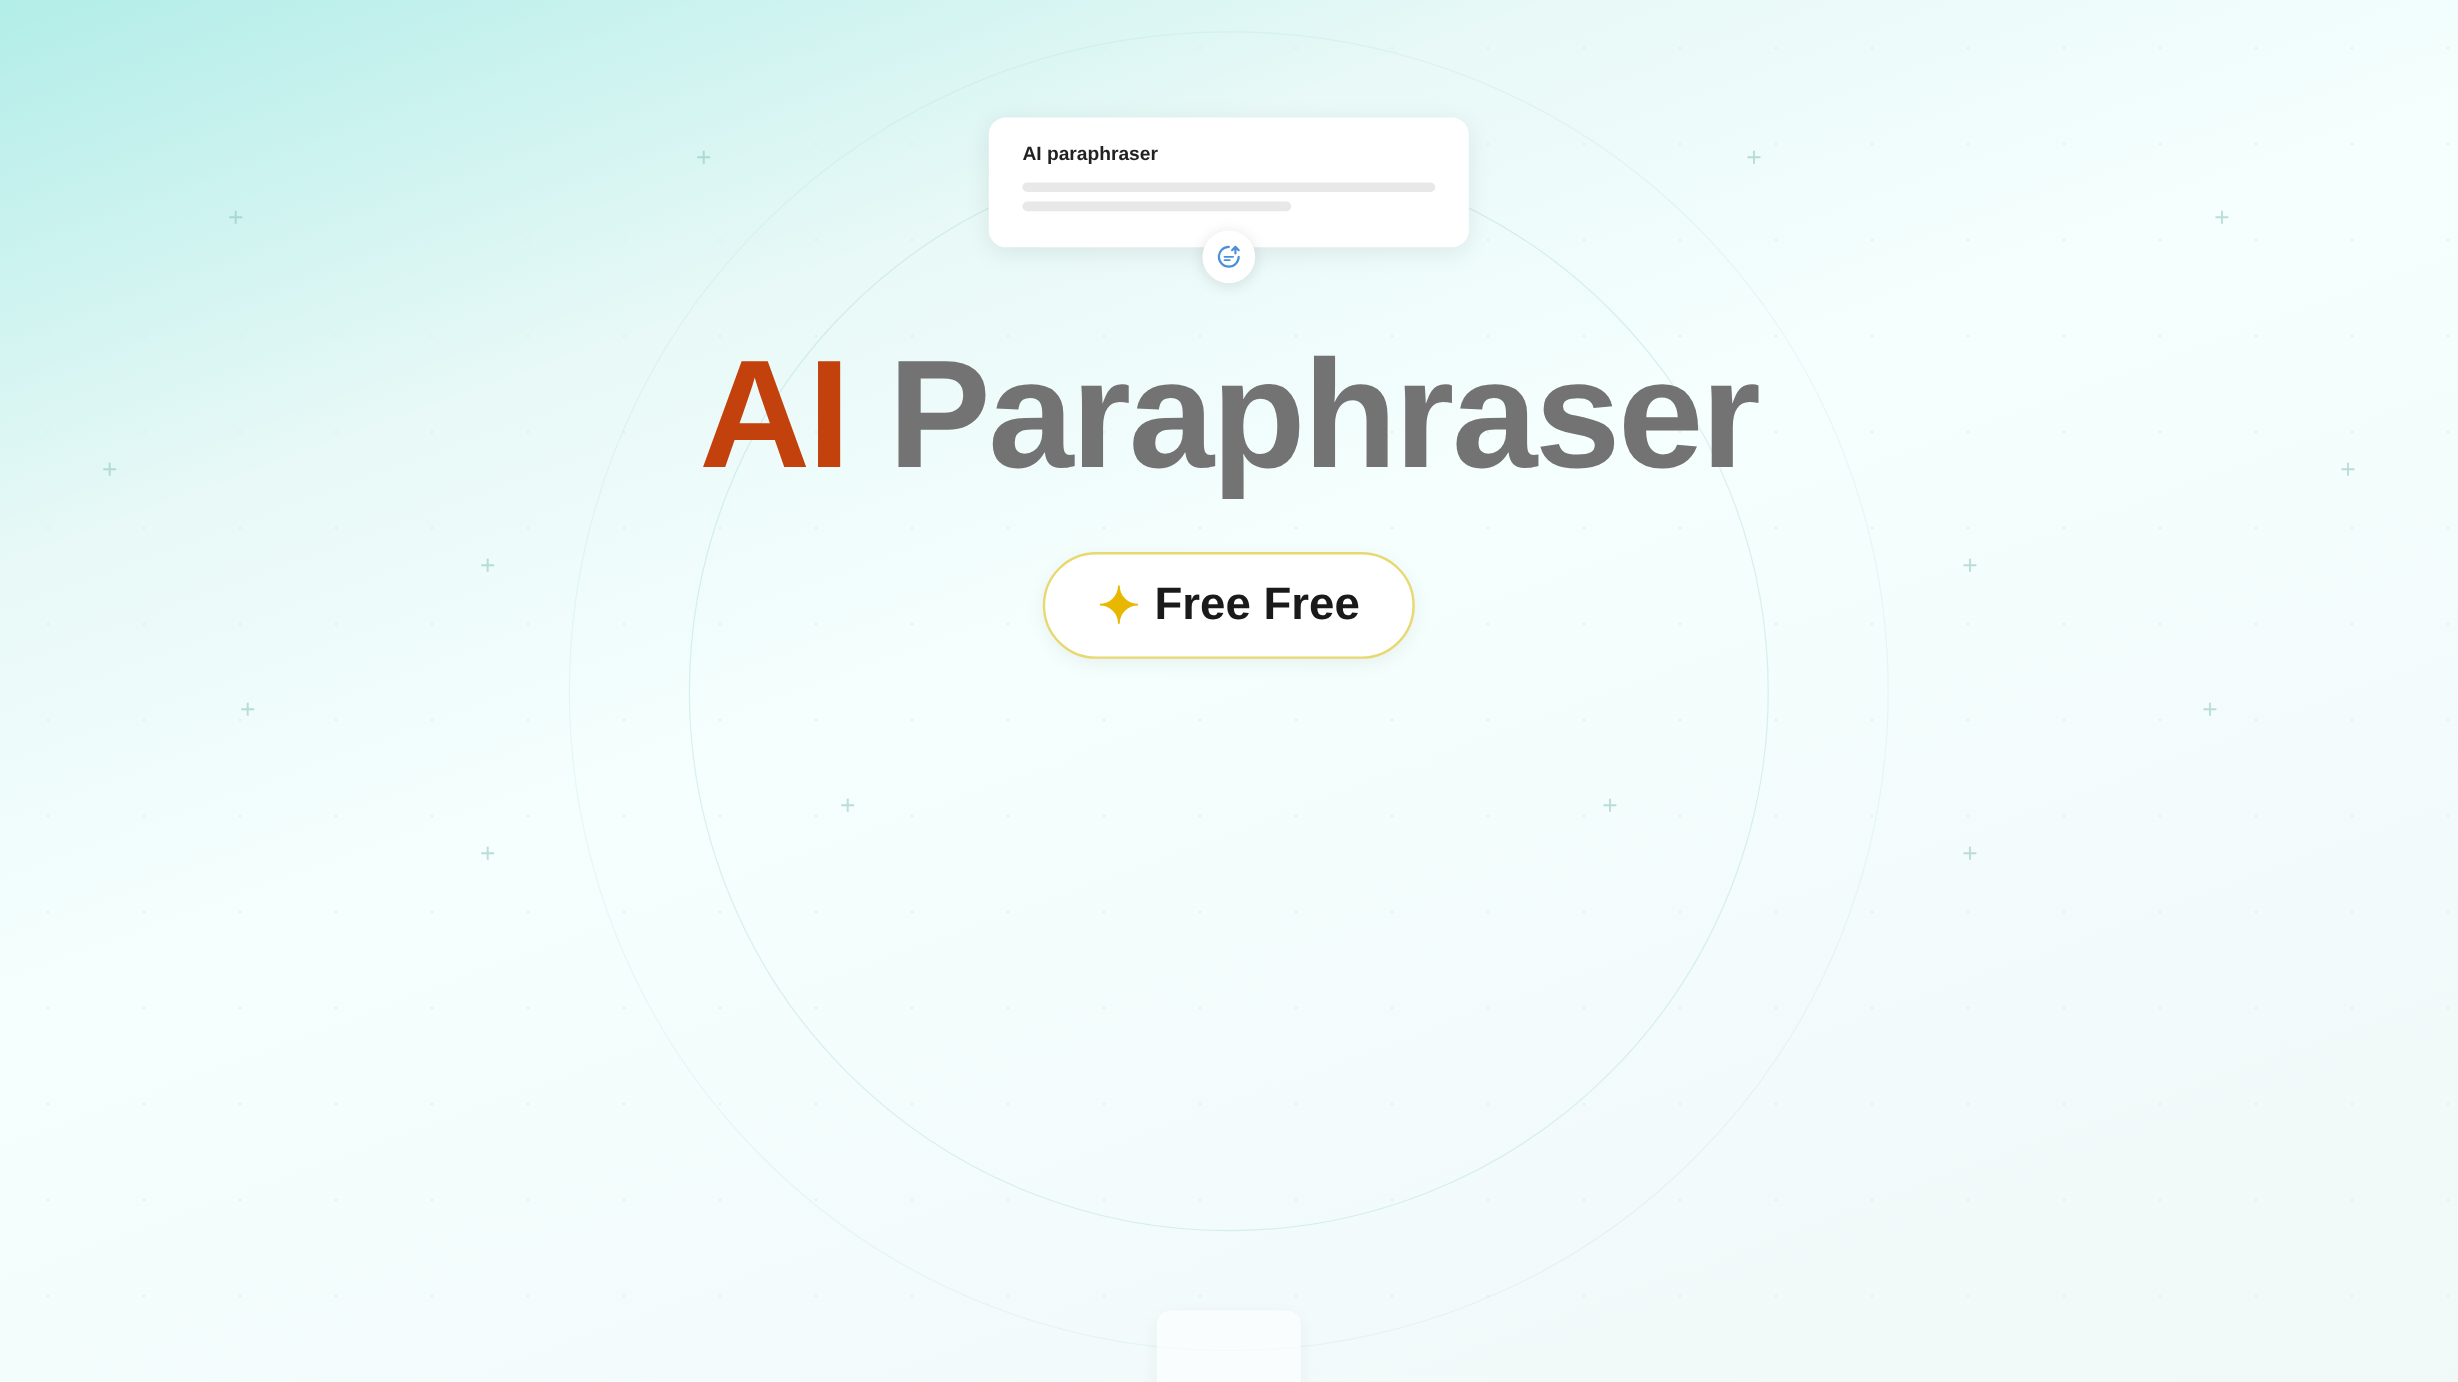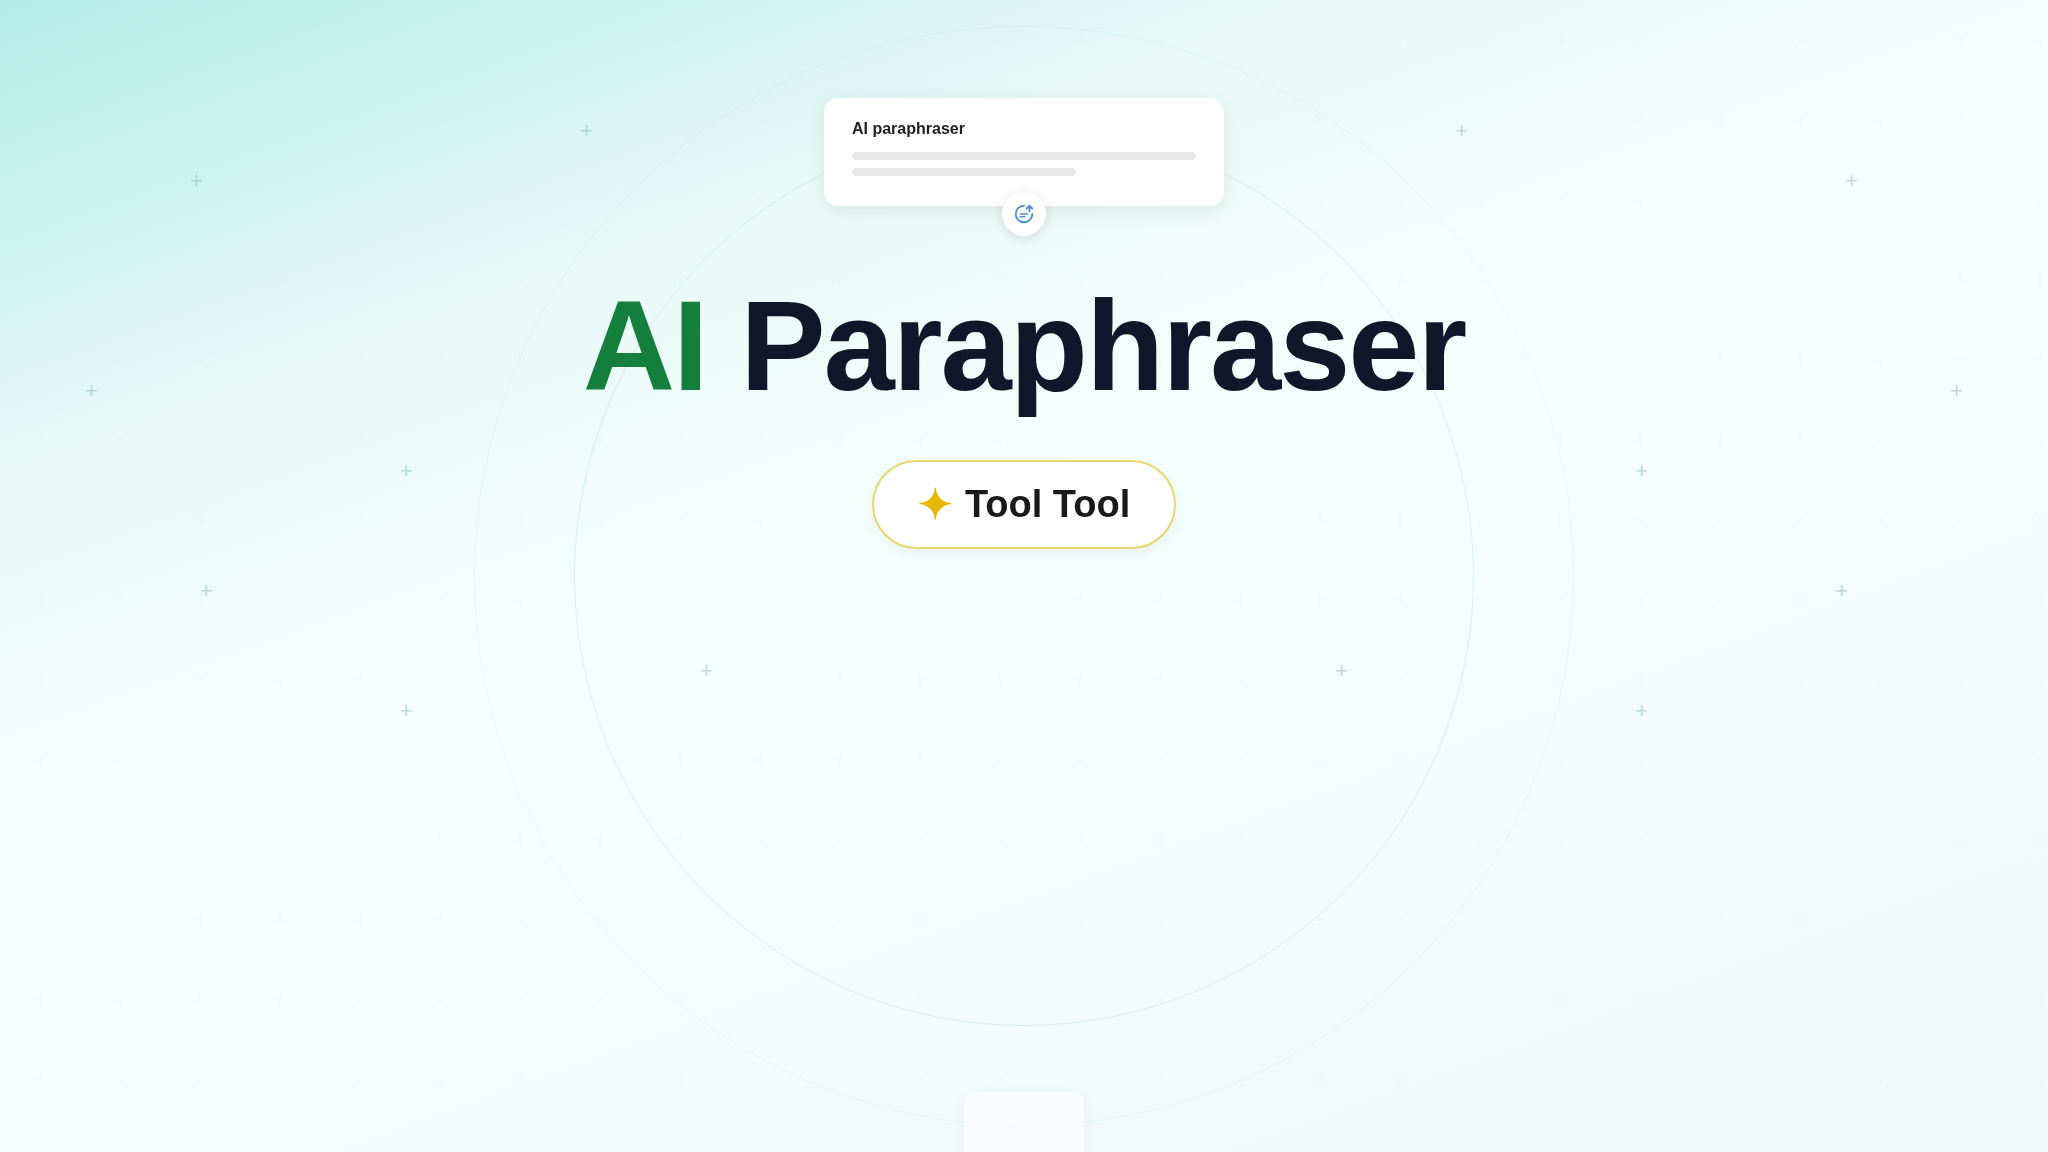--- a/index.html
+++ b/index.html
@@ -199,25 +199,25 @@
     }
 
     .heading-main {
       font-size: 128px;
       font-weight: 800;
       line-height: 1;
       letter-spacing: -2px;
     }
 
     .heading-ai {
-      color: #15803d;
+      color: #c2410c;
     }
 
     .heading-paraphraser {
-      color: #0f172a;
+      color: #737373;
     }
 
     
     .free-tool-btn {
       display: flex;
       align-items: center;
       gap: 12px;
       background: white;
       border: 2.5px solid #e8d870;
       border-radius: 50px;
@@ -301,20 +301,20 @@
 
   <div class="heading-area">
     <h1 class="heading-main">
       <span class="heading-ai">AI</span>
       <span class="heading-paraphraser">Paraphraser</span>
     </h1>
   </div>
 
   <button class="free-tool-btn">
     <span class="sparkle-icon">✦</span>
-    <span>Tool Tool</span>
+    <span>Free Free</span>
   </button>
 
 </div>
 
 <div class="bottom-cards">
   <div class="bottom-card"></div>
 </div>
 
 </body></html>

